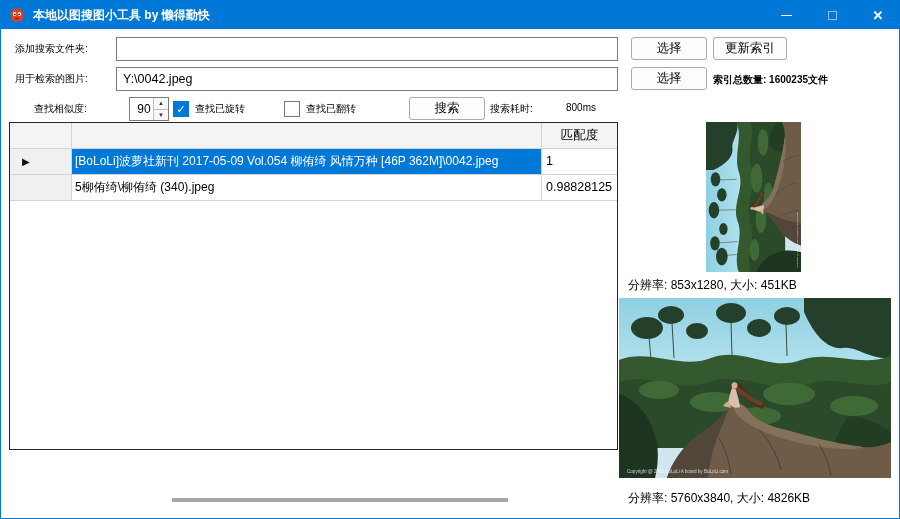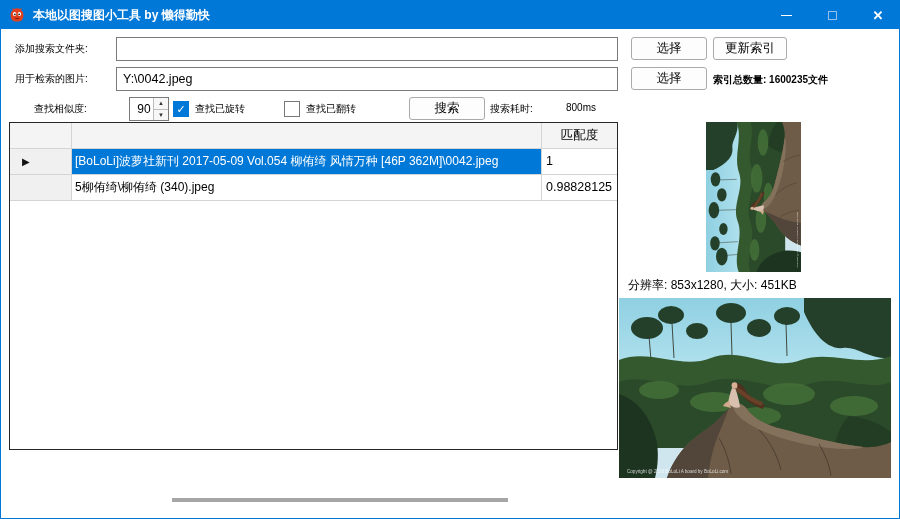--- a/index.html
+++ b/index.html
@@ -184,14 +184,15 @@
       <use href="#photo-scene" transform="translate(0 272) rotate(-90)"></use>
     </svg>
   </div>
   <span class="caption" style="left:627px; top:276px;">分辨率: 853x1280, 大小: 451KB</span>
 
   <div class="preview pv-bottom">
     <svg class="photo" viewBox="0 0 272 180" preserveAspectRatio="none">
       <use href="#photo-scene"></use>
     </svg>
   </div>
+  <span class="caption" style="left:627px; top:489px;">分辨率: 5760x3840, 大小: 4826KB</span>
 
 </div>
 
 </body></html>

